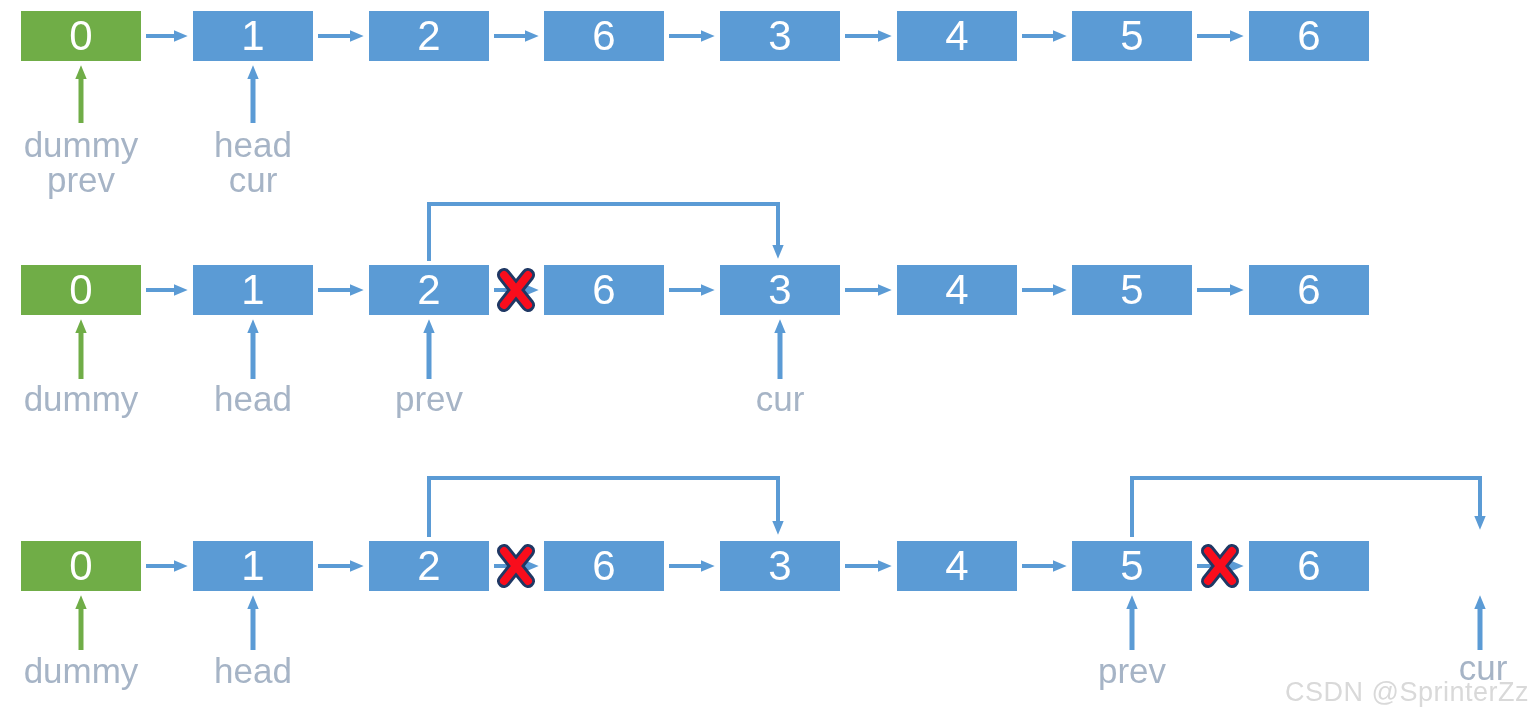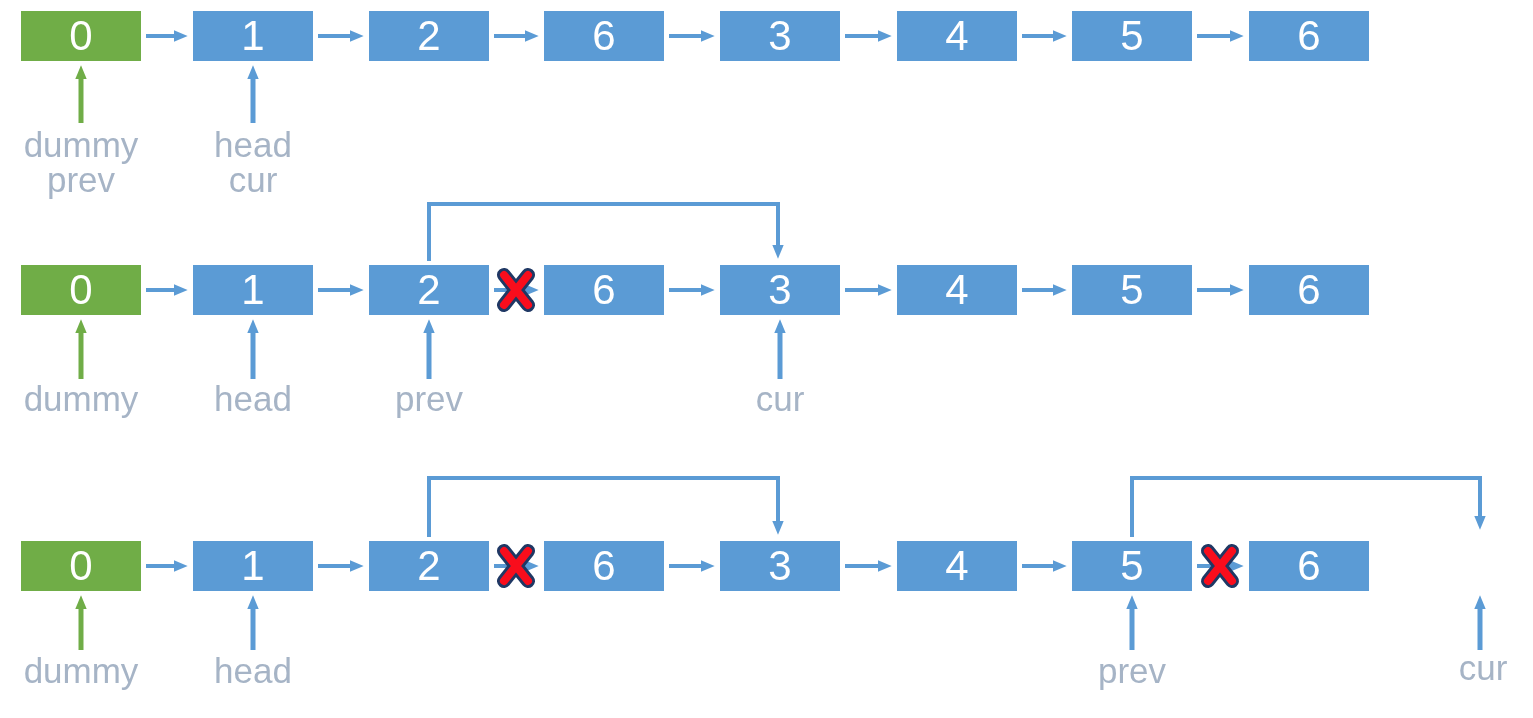--- a/index.html
+++ b/index.html
@@ -71,20 +71,21 @@
   <div class="lbl" style="left:81px;top:381px">dummy</div>
   <div class="lbl" style="left:253px;top:381px">head</div>
   <div class="lbl" style="left:429px;top:381px">prev</div>
   <div class="lbl" style="left:780px;top:381px">cur</div>
 
   <div class="lbl" style="left:81px;top:653px">dummy</div>
   <div class="lbl" style="left:253px;top:653px">head</div>
   <div class="lbl" style="left:1132px;top:653px">prev</div>
   <div class="lbl" style="left:1483px;top:650px">cur</div>
 
+  <div class="watermark">CSDN @SprinterZz</div>
 
   <svg id="arrows" width="1533" height="718" viewBox="0 0 1533 718">
     <defs>
       <marker id="mh-blue" viewBox="0 0 12 10" refX="2" refY="5" markerWidth="14" markerHeight="12" markerUnits="userSpaceOnUse" orient="auto">
         <path d="M0,0 L12,5 L0,10 Z" class="mk-blue"></path>
       </marker>
       <marker id="mh-green" viewBox="0 0 12 10" refX="2" refY="5" markerWidth="14" markerHeight="12" markerUnits="userSpaceOnUse" orient="auto">
         <path d="M0,0 L12,5 L0,10 Z" class="mk-green"></path>
       </marker>
     </defs>

